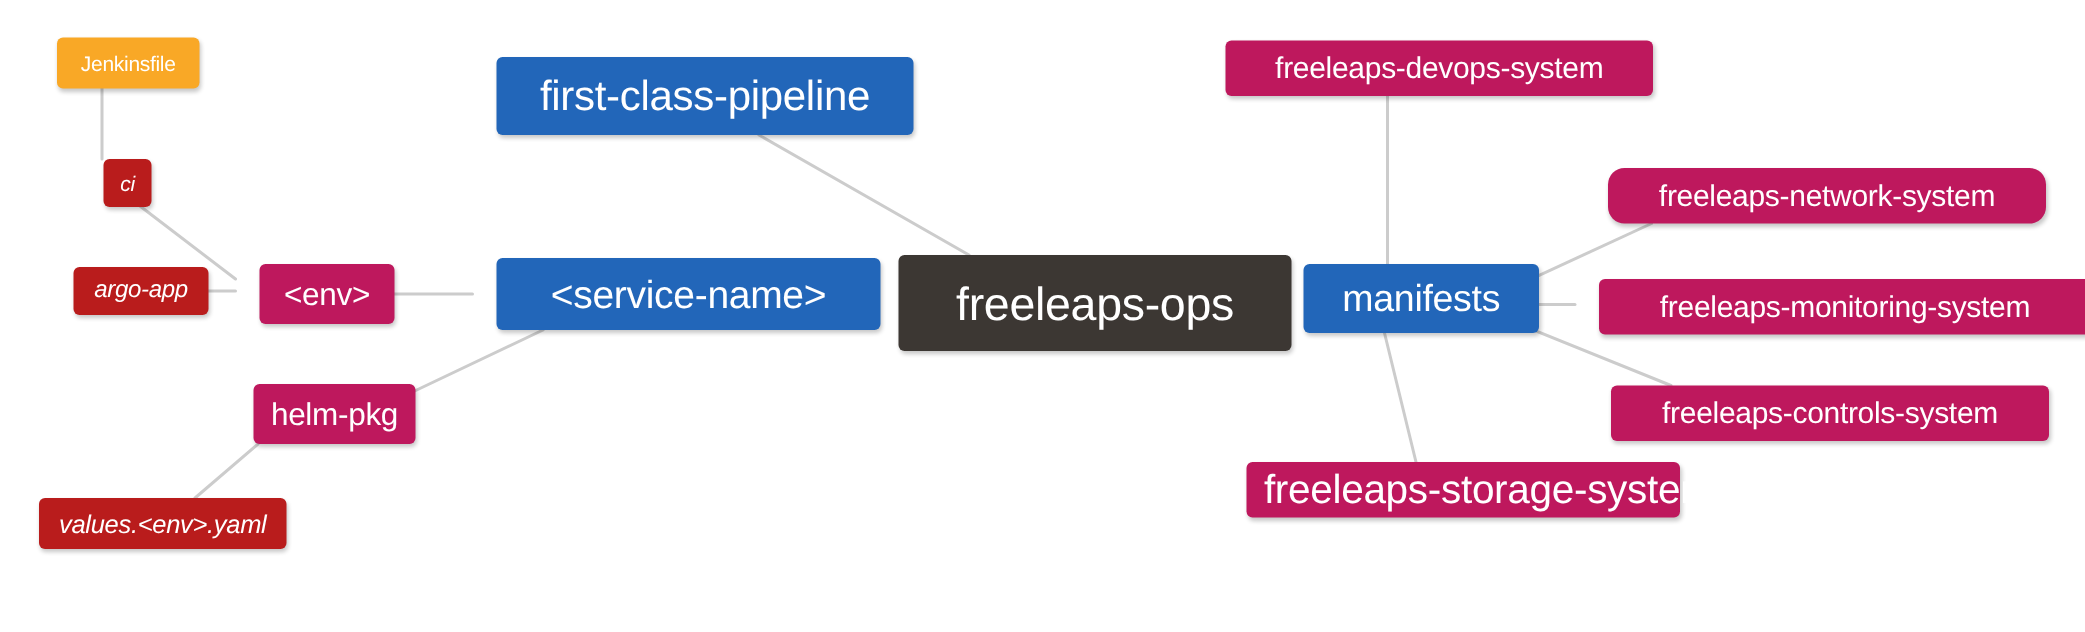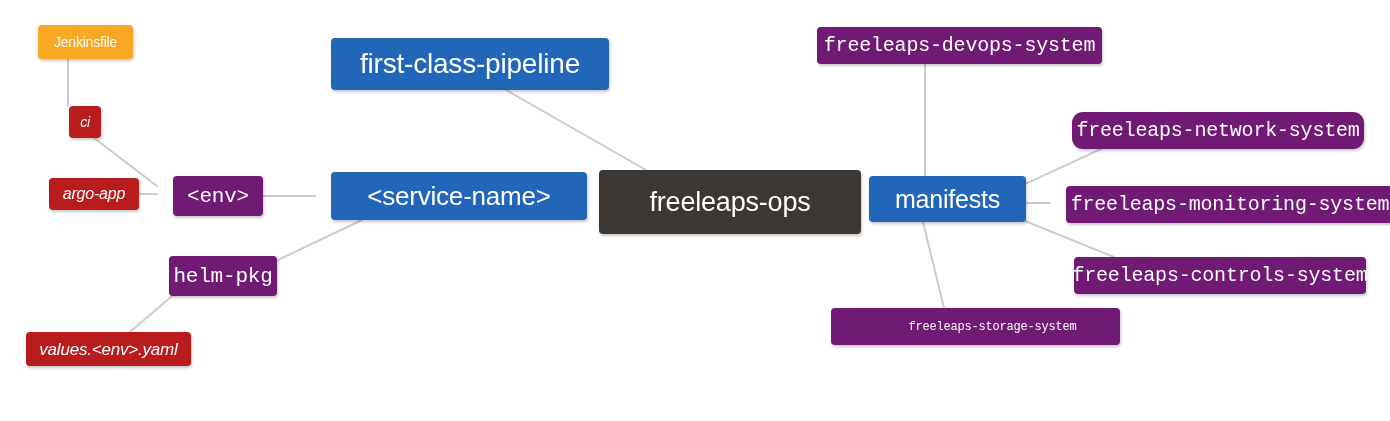--- a/index.html
+++ b/index.html
@@ -35,21 +35,21 @@
     color: #ffffff;
     white-space: nowrap;
     line-height: 1;
     box-shadow: 1px 2px 3px rgba(0,0,0,0.22);
     letter-spacing: -0.2px;
     padding: 0 10px;
     margin-left: 16px;
   }
   .n-orange { background: #F9A826; }
   .n-red    { background: #b91c1c; font-style: italic; }
-  .n-green  { background: #701a75; font-family: Liberation Mono, monospace; }
+  .n-green  { background: #be185d; }
   .n-blue   { background: #2266B9; }
   .n-dark   { background: #3C3733; }
 </style>
 </head>
 <body>
 
 <div id="canvas">
   <svg id="edges" width="1390" height="421" viewBox="0 0 1390 421">
       <line x1="583" y1="202" x2="571" y2="196" stroke="#cccccc" stroke-width="2" stroke-linecap="round"></line>
       <line x1="646" y1="170" x2="506" y2="90" stroke="#cccccc" stroke-width="2" stroke-linecap="round"></line>
@@ -60,29 +60,29 @@
       <line x1="157" y1="194" x2="123" y2="194" stroke="#cccccc" stroke-width="2" stroke-linecap="round"></line>
       <line x1="68" y1="106" x2="68" y2="59" stroke="#cccccc" stroke-width="2" stroke-linecap="round"></line>
       <line x1="172" y1="296" x2="130" y2="332" stroke="#cccccc" stroke-width="2" stroke-linecap="round"></line>
       <line x1="925" y1="176" x2="925" y2="64" stroke="#cccccc" stroke-width="2" stroke-linecap="round"></line>
       <line x1="1010" y1="191" x2="1101" y2="149" stroke="#cccccc" stroke-width="2" stroke-linecap="round"></line>
       <line x1="1010" y1="203" x2="1050" y2="203" stroke="#cccccc" stroke-width="2" stroke-linecap="round"></line>
       <line x1="1010" y1="215" x2="1114" y2="257" stroke="#cccccc" stroke-width="2" stroke-linecap="round"></line>
       <line x1="923" y1="222" x2="944" y2="308" stroke="#cccccc" stroke-width="2" stroke-linecap="round"></line>
     </svg>
   <div id="node-layer">
-      <div class="node n-dark" style="left: 583px; top: 170px; width: 262px; height: 64px; font-size: 27px;">freeleaps-ops</div>
+      <div class="node n-dark" style="left: 583px; top: 170px; width: 262px; height: 64px; font-size: 31px;">freeleaps-ops</div>
       <div class="node n-blue" style="left: 315px; top: 172px; width: 256px; height: 48px; font-size: 26px;">&lt;service-name&gt;</div>
       <div class="node n-blue" style="left: 315px; top: 38px; width: 278px; height: 52px; font-size: 28px;">first-class-pipeline</div>
       <div class="node n-green" style="left: 157px; top: 176px; width: 90px; height: 40px; font-size: 21px;">&lt;env&gt;</div>
       <div class="node n-green" style="left: 153px; top: 256px; width: 108px; height: 40px; font-size: 21px;">helm-pkg</div>
       <div class="node n-red" style="left: 53px; top: 106px; width: 32px; height: 32px; font-size: 14px;">ci</div>
       <div class="node n-red" style="left: 33px; top: 178px; width: 90px; height: 32px; font-size: 16px;">argo-app</div>
       <div class="node n-orange" style="left: 22px; top: 25px; width: 95px; height: 34px; font-size: 14px;">Jenkinsfile</div>
       <div class="node n-red" style="left: 10px; top: 332px; width: 165px; height: 34px; font-size: 17px;">values.&lt;env&gt;.yaml</div>
       <div class="node n-blue" style="left: 853px; top: 176px; width: 157px; height: 46px; font-size: 25px;">manifests</div>
       <div class="node n-green" style="left: 801px; top: 27px; width: 285px; height: 37px; font-size: 20px;">freeleaps-devops-system</div>
       <div class="node n-green" style="left: 1056px; top: 112px; width: 292px; height: 37px; font-size: 20px; border-radius: 11px;">freeleaps-network-system</div>
       <div class="node n-green" style="left: 1050px; top: 186px; width: 328px; height: 37px; font-size: 20px;">freeleaps-monitoring-system</div>
       <div class="node n-green" style="left: 1058px; top: 257px; width: 292px; height: 37px; font-size: 20px;">freeleaps-controls-system</div>
-      <div class="node n-green" style="left: 815px; top: 308px; width: 289px; height: 37px; font-size: 12px; padding-left: 44px;">freeleaps-storage-system</div>
+      <div class="node n-green" style="left: 815px; top: 308px; width: 289px; height: 37px; font-size: 27px; padding-left: 44px;">freeleaps-storage-system</div>
     </div>
 </div>
 
 </body></html>

